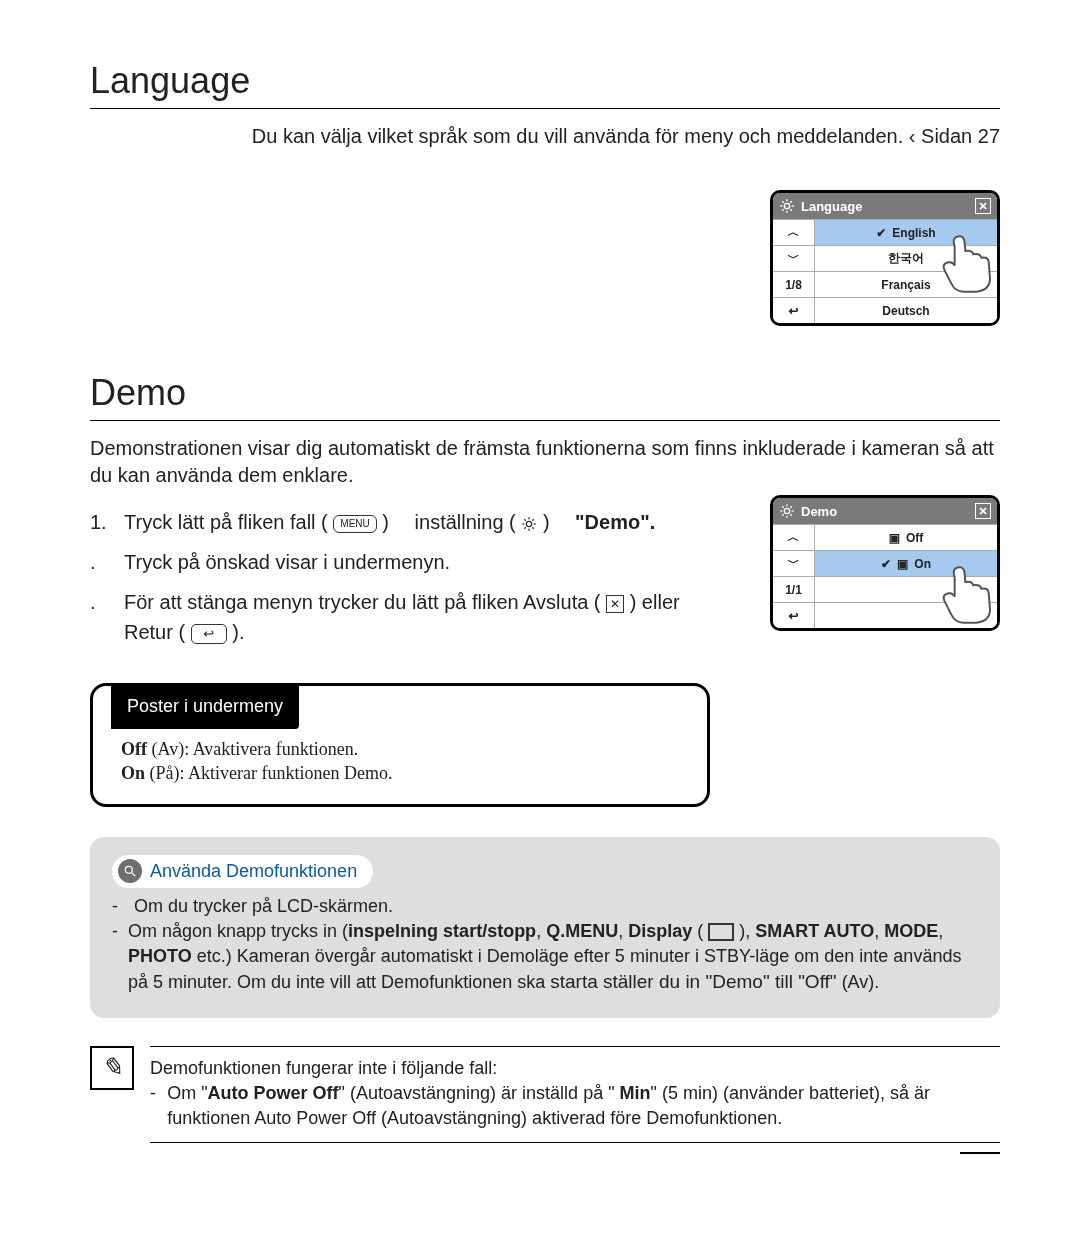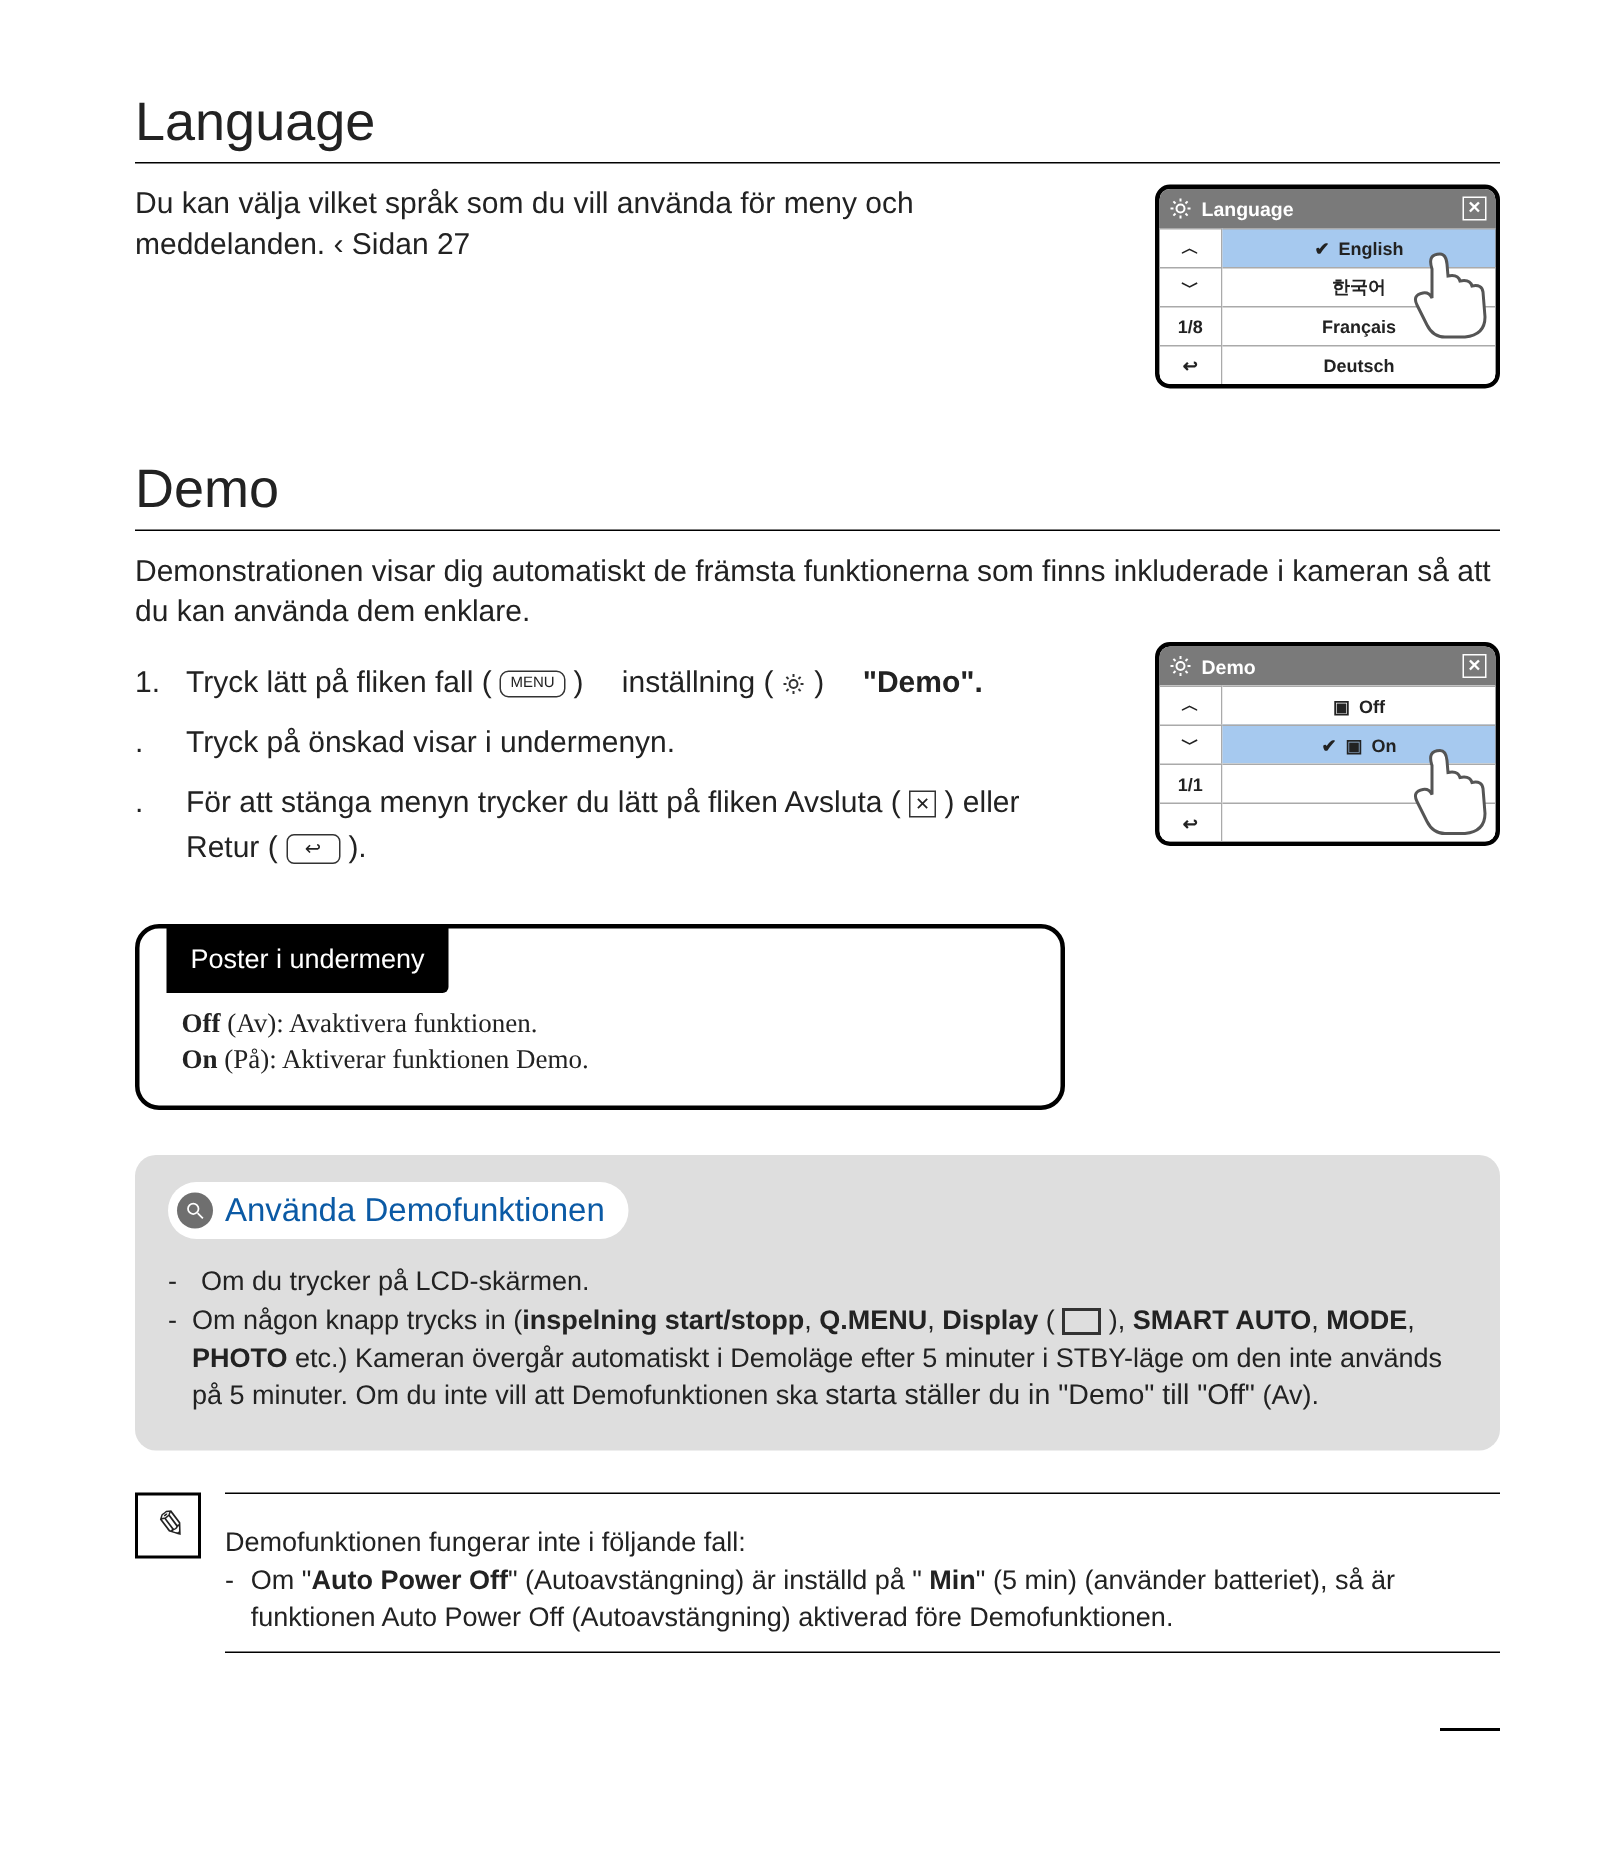--- a/index.html
+++ b/index.html
@@ -15,21 +15,21 @@
   }
   .section-title {
     font-size: 36px;
     font-weight: 400;
     border-bottom: 1px solid #000;
     padding-bottom: 6px;
     margin-bottom: 14px;
   }
   .bodytext { font-size: 20px; line-height: 1.35; }
   .page-ref { }
-  .row-lang { display: flex; gap: 40px; align-items: flex-start; }
+  .row-lang { display: flex; gap: 40px; align-items: flex-end; flex-direction: column; }
   .row-demo-steps { display: flex; gap: 40px; align-items: flex-start; }
   .col-text { flex: 1; }
   .screenshot {
     border: 3px solid #000;
     border-radius: 10px;
     width: 230px;
     background: #fff;
     position: relative;
     padding: 0;
     overflow: hidden;
@@ -118,43 +118,42 @@
     background: #dedede;
     border-radius: 14px;
     margin-top: 30px;
     padding: 18px 22px 22px 22px;
     font-size: 18px;
     line-height: 1.4;
   }
   .tip-pill {
     display: inline-flex; align-items: center; gap: 8px;
     background: #fff; border-radius: 999px; padding: 4px 16px 4px 6px;
-    font-size: 22px; color: #0b5aa5;
-    margin-bottom: 10px;
+    font-size: 18px; color: #0b5aa5;
   }
   .tip-pill .mag {
     width: 24px; height: 24px; border-radius: 50%; background: #6f6f6f;
     display: flex; align-items: center; justify-content: center;
   }
   .tip-pill .mag svg { width: 14px; height: 14px; }
   .tip-list { margin: 6px 0 0 0; padding: 0; }
   .tip-list .li { display: flex; gap: 10px; }
   .tip-list .li .dash { width: 12px; }
   .display-badge {
     display: inline-flex; align-items: center; justify-content: center;
     border: 2px solid #333; width: 26px; height: 18px; vertical-align: middle;
   }
 
   .note-row { display: flex; gap: 16px; margin-top: 28px; align-items: flex-start; }
   .note-icon {
     width: 44px; height: 44px; border: 2px solid #000;
     display: flex; align-items: center; justify-content: center;
     font-size: 26px; font-style: italic; font-family: Georgia, serif;
   }
-  .note-body { flex: 1; font-size: 18px; line-height: 1.4; border-bottom: 1px solid #000; padding-bottom: 10px; border-top: 1px solid #000; padding-top: 20px;}
+  .note-body { flex: 1; font-size: 18px; line-height: 1.4; border-bottom: 1px solid #000; padding-bottom: 10px; border-top: 1px solid #000; padding-top: 9px;}
   .note-list .li { display: flex; gap: 10px; }
 
   .page-footer-line { position: absolute; right: 80px; bottom: 80px; width: 40px; border-top: 2px solid #000; }
 </style>
 </head>
 <body>
 
 <div class="section-title">Language</div>
 <div class="row-lang">
   <div class="col-text">

